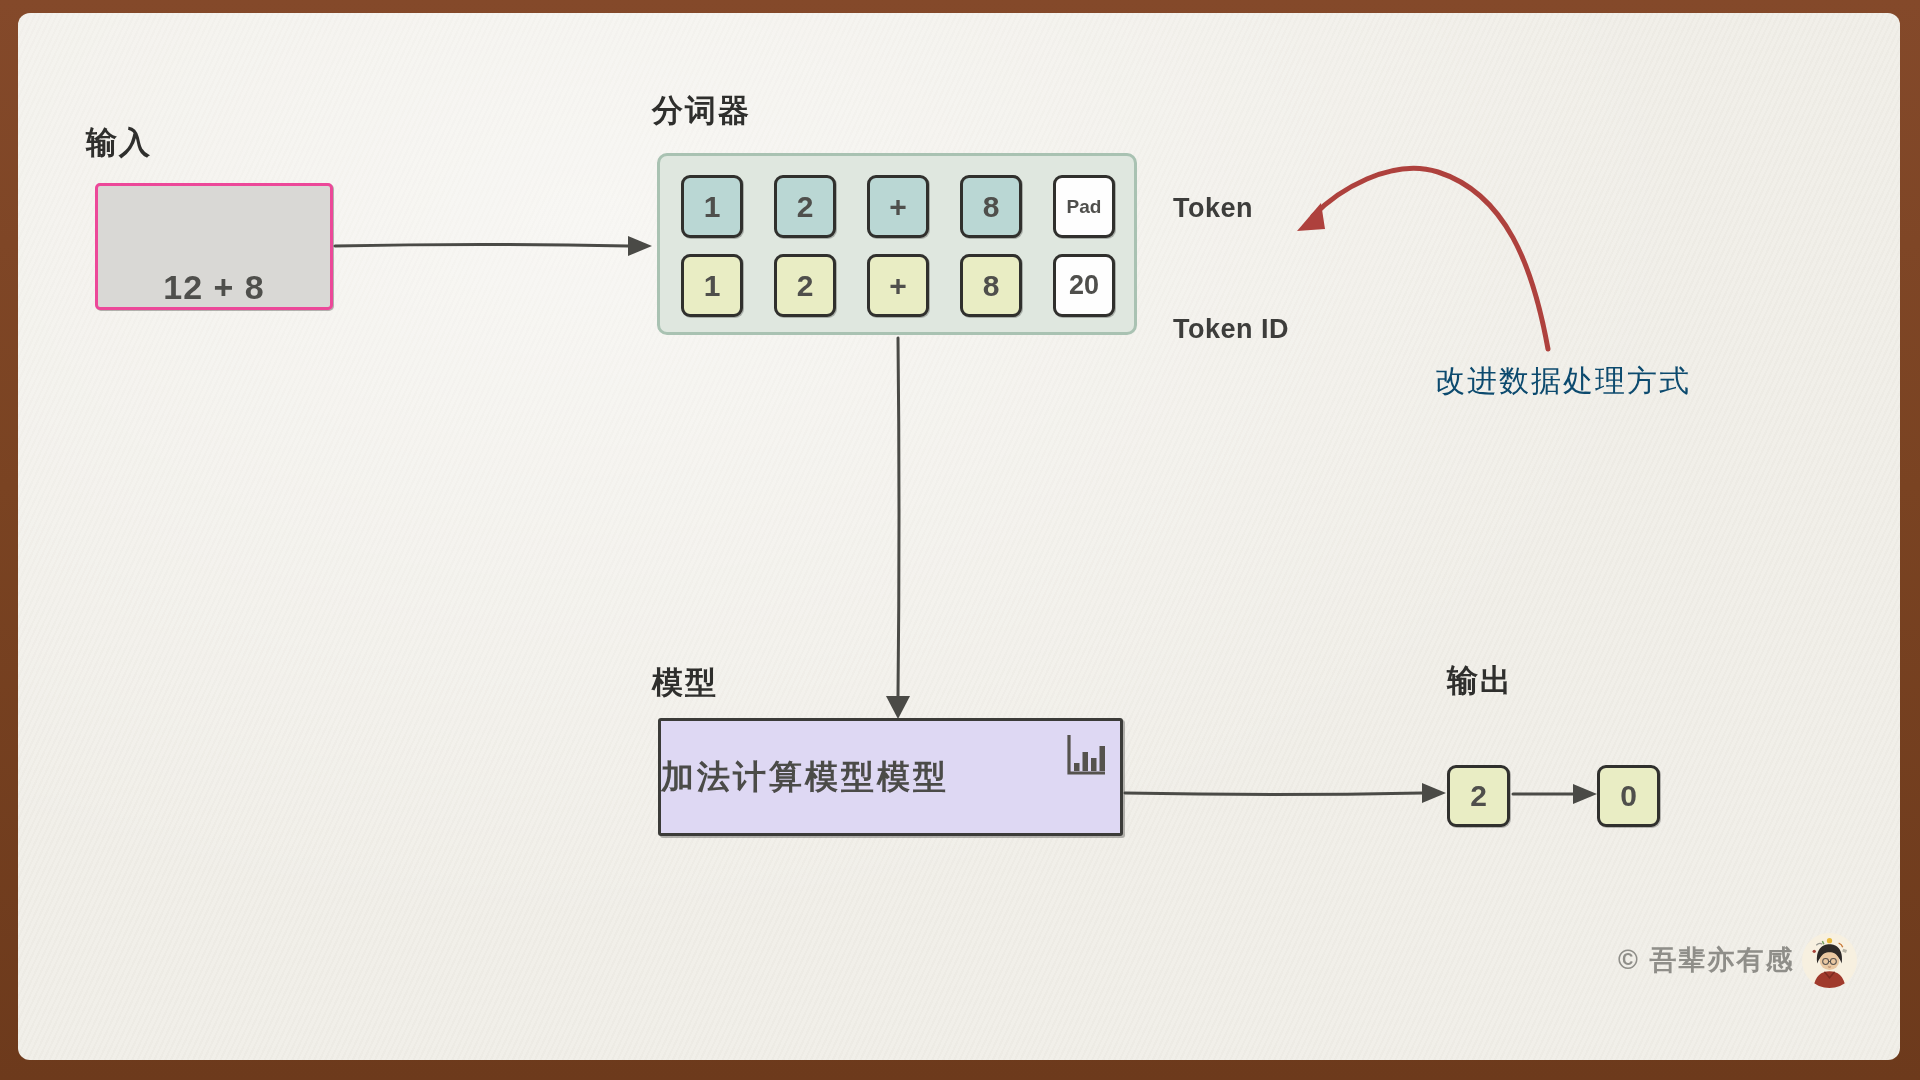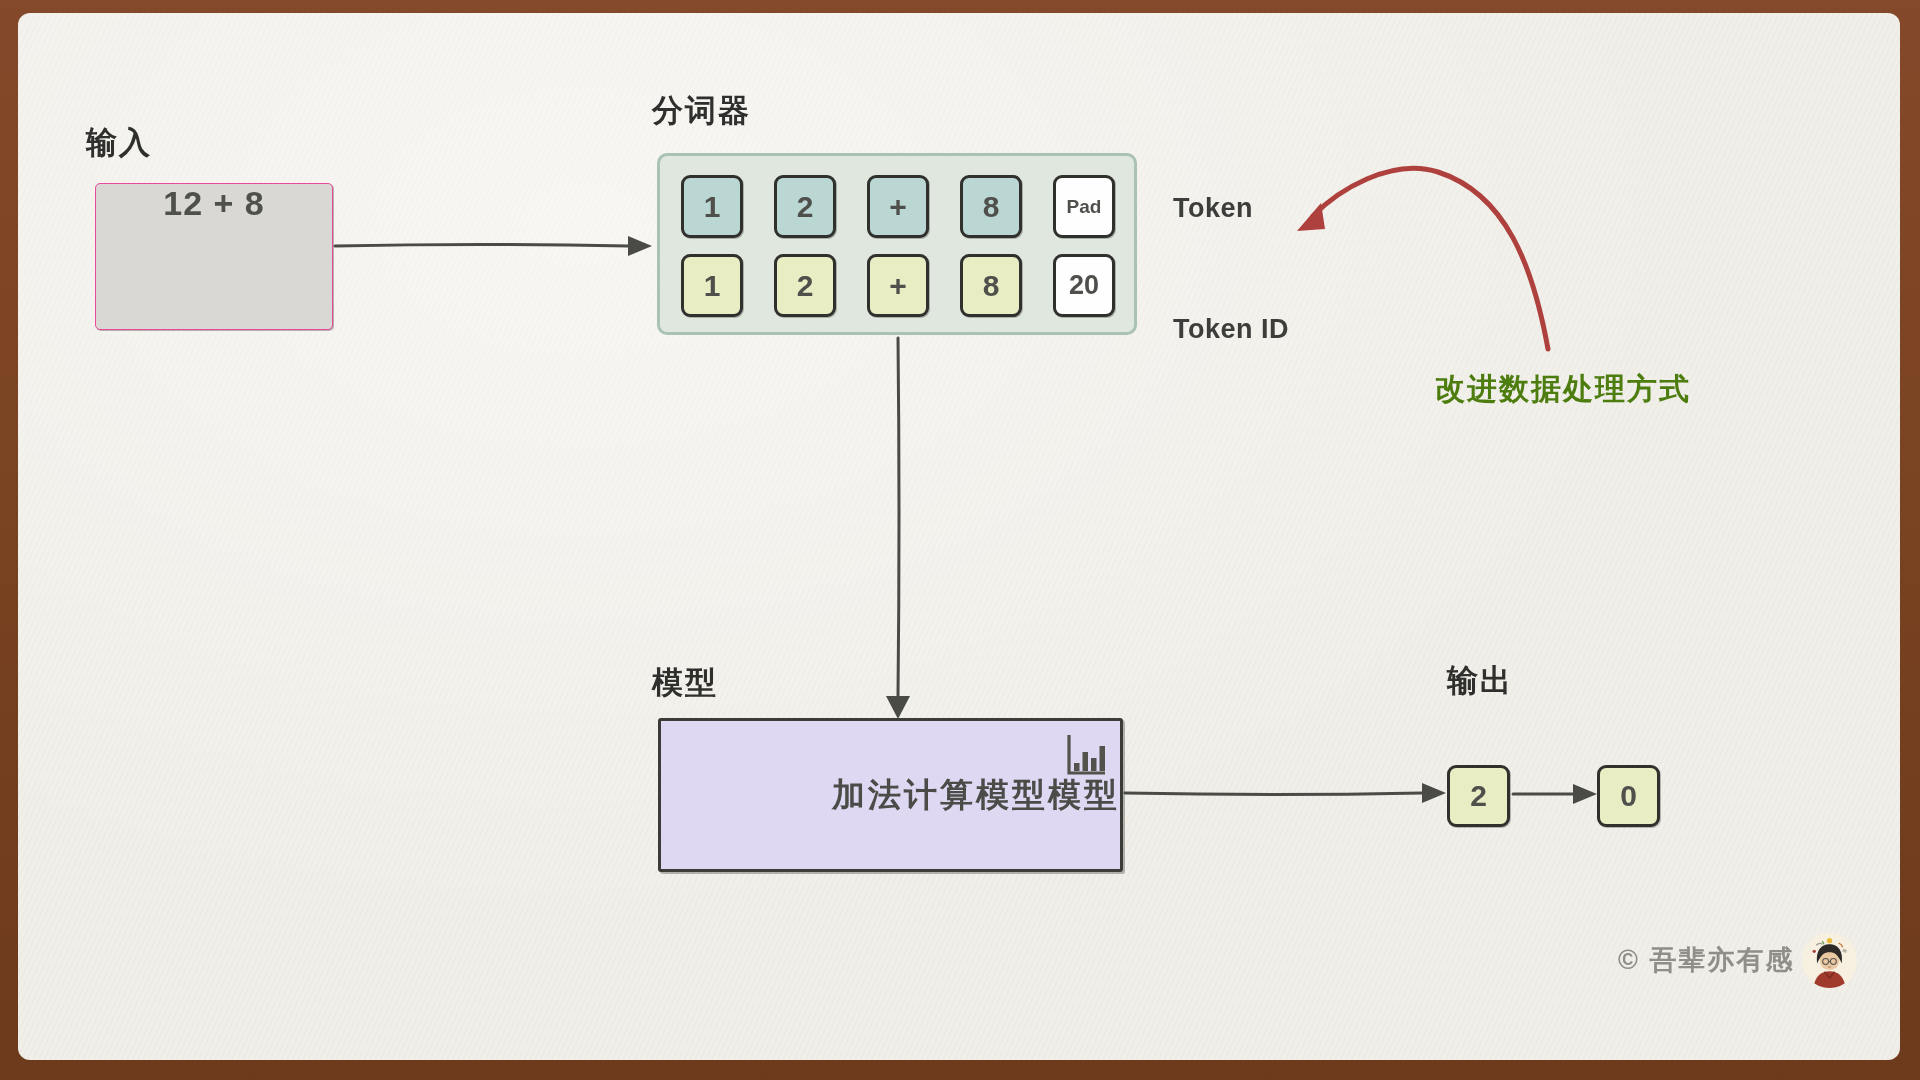--- a/index.html
+++ b/index.html
@@ -16,23 +16,23 @@
       repeating-linear-gradient(115deg, rgba(210,206,196,.12) 0 2px, rgba(255,255,255,0) 2px 5px),
       #f1efe9;
     border-radius:12px;
     box-shadow:0 3px 10px rgba(40,16,4,.45) inset 0 0 0 0;
   }
   .layer { position:absolute; left:0; top:0; width:1920px; height:1080px; }
 
   .section-label { position:absolute; font-size:31px; font-weight:bold; color:#2f2f2d; letter-spacing:2px; }
 
   .input-box {
-    position:absolute; left:95px; top:183px; width:238px; height:147px;
-    background:#d9d8d5; border:1px solid #ec4899; border-radius:5px;
-    display:flex; align-items:flex-start; justify-content:center;
+    position:absolute; left:95px; top:183px; width:238px; height:127px;
+    background:#d9d8d5; border:3px solid #ec4899; border-radius:5px;
+    display:flex; align-items:flex-end; justify-content:center;
     font-size:34px; font-weight:bold; color:#4f4f4c; letter-spacing:1px;
     box-shadow:1px 1px 0 rgba(51,51,48,.35);
   }
 
   .tokenizer-panel {
     position:absolute; left:657px; top:153px; width:480px; height:182px;
     background:#dfe7df; border:3px solid #a9c2b2; border-radius:10px;
     padding:19px 0 0 21px;
     display:flex; flex-direction:column; gap:16px;
   }
@@ -45,29 +45,29 @@
   }
   .cell.token    { background:#bad7d4; }
   .cell.token-id { background:#e9edc4; }
   .cell.white    { background:#fefefe; }
   .cell.small    { font-size:19px; }
   .cell.mid      { font-size:27px; }
 
   .row-label { position:absolute; font-size:27px; font-weight:bold; color:#3d3d3b; letter-spacing:.5px; }
 
   .annotation-text {
-    position:absolute; left:1378px; top:368px; width:370px;
-    text-align:center; font-size:30px; font-weight:bold; line-height:41px;
-    color:#4d7c0f; letter-spacing:2px;
+    position:absolute; left:1378px; top:360px; width:370px;
+    text-align:center; font-size:30px; font-weight:normal; line-height:41px;
+    color:#0c4a6e; letter-spacing:2px;
   }
 
   .model-box {
-    position:absolute; left:658px; top:718px; width:465px; height:154px;
+    position:absolute; left:658px; top:718px; width:465px; height:118px;
     background:#ded8f3; border:3px solid #3b3b38; border-radius:3px;
-    display:flex; align-items:center; justify-content:flex-end;
+    display:flex; align-items:center; justify-content:flex-start;
     box-shadow:2px 2px 0 rgba(59,59,56,.35);
   }
   .model-box .model-name { font-size:33px; font-weight:bold; color:#4b4b48; letter-spacing:3px; }
   .model-box .chart-icon { position:absolute; right:12px; top:11px; width:44px; height:46px; }
 
   .out-box {
     position:absolute; width:63px; height:62px;
     background:#e9edc4; border:3px solid #30302d; border-radius:9px;
     display:flex; align-items:center; justify-content:center;
     font-size:30px; font-weight:bold; color:#4f4f4c;

